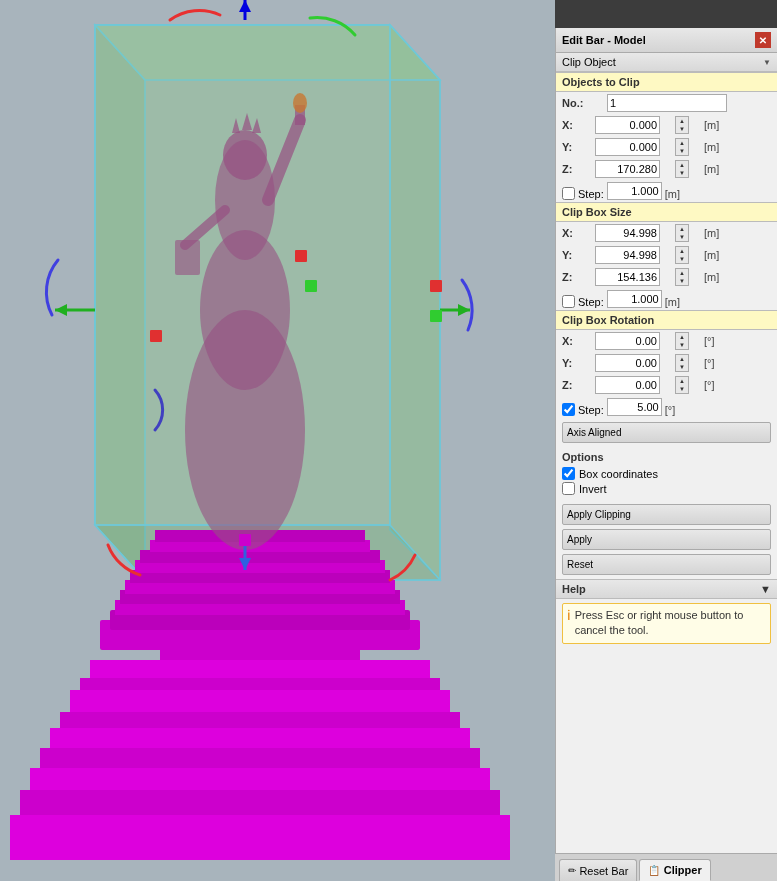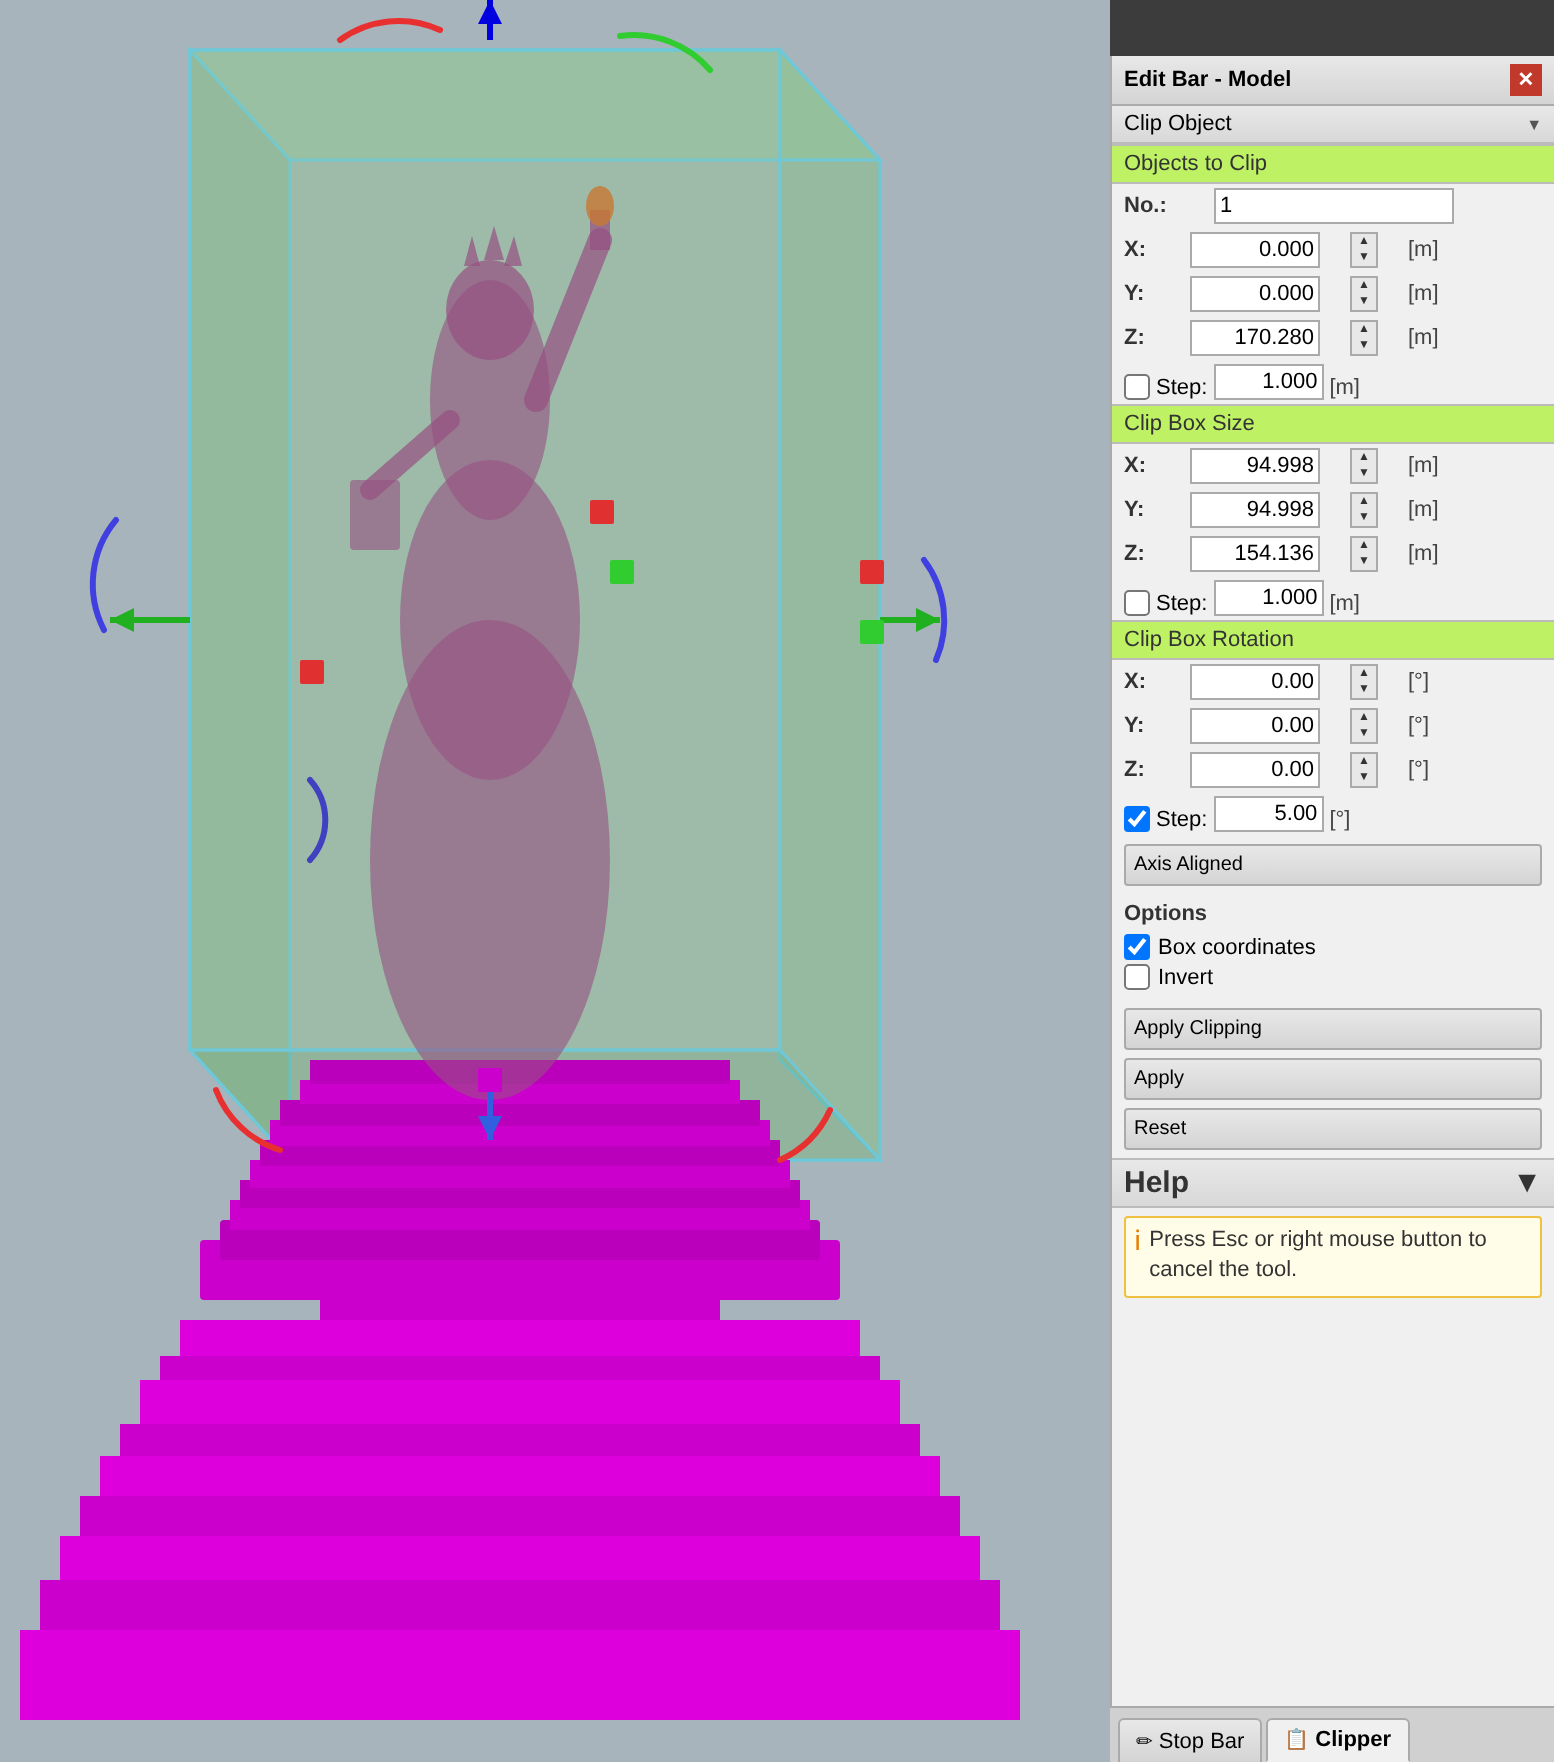--- a/index.html
+++ b/index.html
@@ -83,25 +83,25 @@
       text-align: center;
     }
 
     .dropdown-arrow {
       font-size: 8px;
       color: #555;
     }
 
     
     .section-header {
-      background: #bef264;
+      background: #fef9c3;
       border-top: 1px solid #bbb;
       border-bottom: 1px solid #bbb;
       padding: 3px 6px;
-      font-weight: normal;
+      font-weight: bold;
       font-size: 11px;
       color: #333;
     }
 
     
     .input-row {
       display: flex;
       align-items: center;
       padding: 2px 6px;
       gap: 15px;
@@ -205,21 +205,21 @@
     
     .help-section {
       border-top: 1px solid #bbb;
     }
 
     .help-header {
       background: linear-gradient(to bottom, #e8e8e8, #d8d8d8);
       border-bottom: 1px solid #bbb;
       padding: 3px 6px;
       font-weight: bold;
-      font-size: 15px;
+      font-size: 11px;
       color: #333;
       display: flex;
       justify-content: space-between;
     }
 
     .help-content {
       background: #fffde7;
       border: 1px solid #f0c040;
       margin: 4px 6px;
       padding: 4px;
@@ -566,19 +566,19 @@
     </div>
 
   </div>
 </div>
 
 <div class="title-bar"></div>
 
 <div class="bottom-tabs">
   <button class="tab-btn">
     <span class="tab-icon">✏</span>
-    <span>Stop Bar</span>
+    <span>Reset Bar</span>
   </button>
   <button class="tab-btn active">
     <span class="tab-icon">📋</span>
     <span>Clipper</span>
   </button>
 </div>
 
 </body></html>

